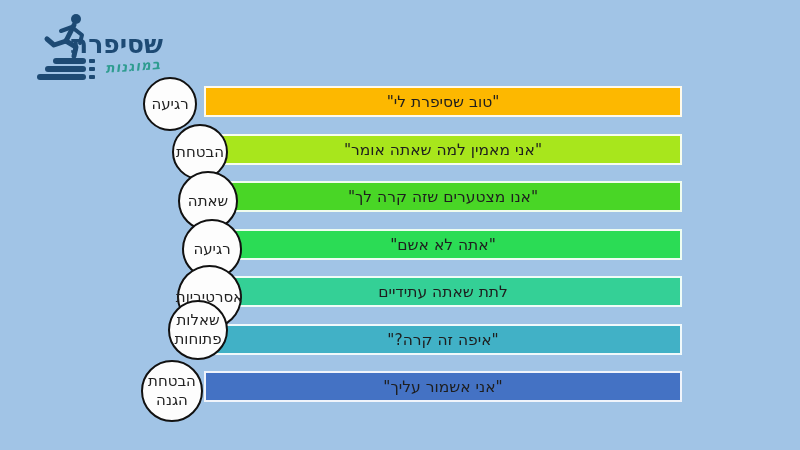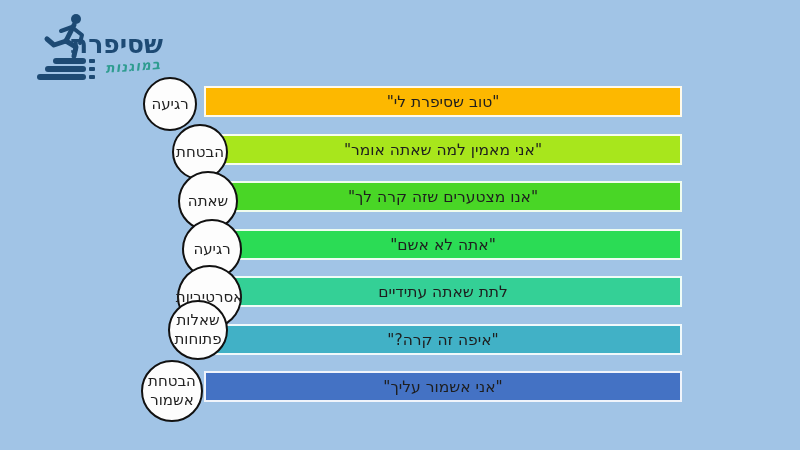--- a/index.html
+++ b/index.html
@@ -144,16 +144,16 @@
     <div class="bar b6" style="background-color: rgb(65, 177, 198);">
       <span class="bar-label">"איפה זה קרה?"</span>
     </div>
     <div class="circle c6">שאלות פתוחות</div>
   </div>
 
   <div>
     <div class="bar b7" style="background-color: rgb(68, 114, 196);">
       <span class="bar-label">"אני אשמור עליך"</span>
     </div>
-    <div class="circle c7">הבטחת אשמור</div>
+    <div class="circle c7">הבטחת הגנה</div>
   </div>
 
 </div>
 
 </body></html>

